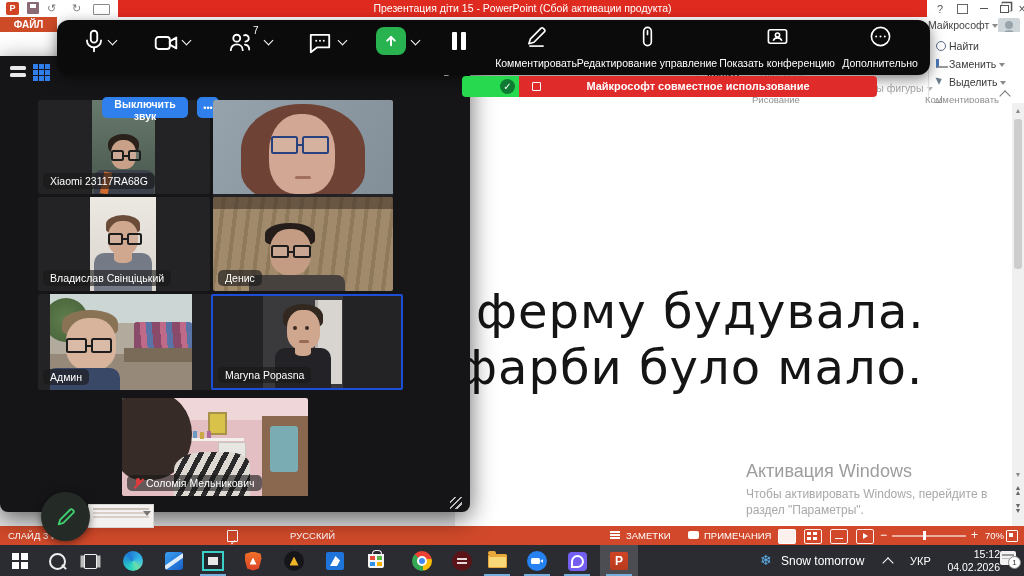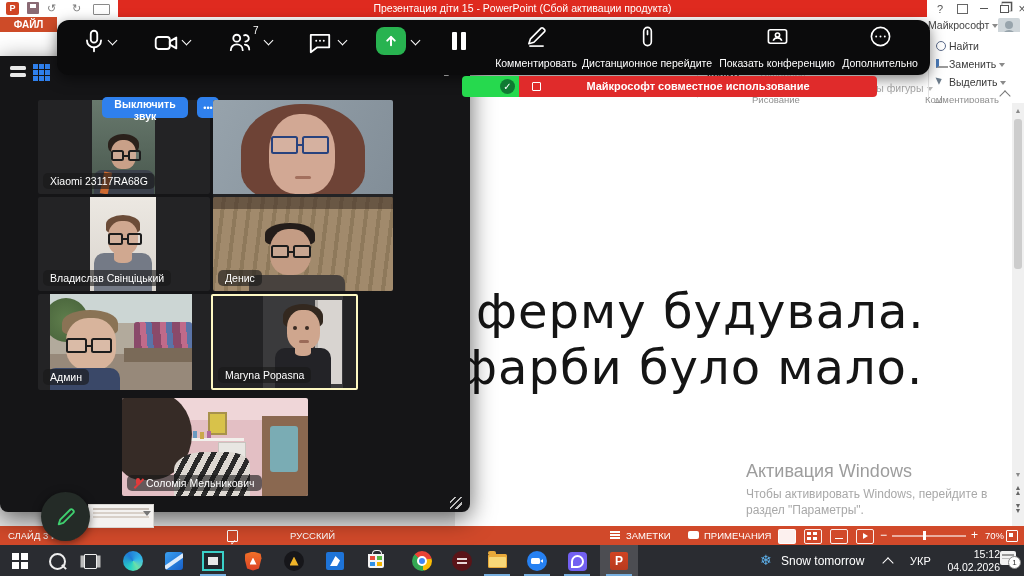--- a/index.html
+++ b/index.html
@@ -275,21 +275,21 @@
             <i></i>
             <b style="width:17px;height:11px;"></b>
           </div>
         <div class="abs" style="left:-4px;top:74px;width:74px;height:22px;background:#3a4868;border-radius:10px 10px 0 0;"></div>
       </div>
       <div class="nlabel">
           <span>Админ</span>
         </div>
     </div>
 
-    <div class="tile" style="left:211px;top:238px;width:147px;height:96px;border:2px solid #fef9c3;box-sizing:border-box;">
+    <div class="tile" style="left:211px;top:238px;width:192px;height:96px;border:2px solid #1d4ed8;box-sizing:border-box;">
       <div class="vid" style="left:50px;top:0;width:80px;height:92px;background:#3a3a3c;">
         <div class="abs" style="left:52px;top:4px;width:24px;height:84px;background:#d8d4d0;border-left:3px solid #b8b4b0;"></div>
         <div class="abs" style="left:20px;top:8px;width:40px;height:24px;background:#33281f;border-radius:50% 50% 25% 25%;"></div>
         <div class="abs" style="left:24px;top:14px;width:33px;height:40px;background:#cfa68e;border-radius:44% 44% 42% 42%;"></div>
         <div class="abs" style="left:30px;top:30px;width:4px;height:4px;background:#3a2c24;border-radius:50%;box-shadow:12px 0 0 #3a2c24;"></div>
         <div class="abs" style="left:36px;top:44px;width:10px;height:2.5px;background:#9a6a58;border-radius:2px;"></div>
         <div class="abs" style="left:12px;top:52px;width:56px;height:40px;background:#232327;border-radius:10px 10px 0 0;"></div>
         <div class="abs" style="left:32px;top:52px;width:16px;height:8px;background:#cfa68e;border-radius:0 0 40% 40%;"></div>
       </div>
       <div class="nlabel">
@@ -374,21 +374,21 @@
         </svg>
     </div>
     <div class="zt-label" style="left:479px;">Комментировать</div>
 
     <div class="abs" style="left:579px;top:5px;">
       <svg width="23" height="23" viewBox="0 0 24 24" fill="none" stroke="#fff" stroke-width="1.7" stroke-linecap="round">
           <rect x="8" y="2.5" width="8" height="19" rx="4"></rect>
           <path d="M12 6v4"></path>
         </svg>
     </div>
-    <div class="zt-label" style="left:590px;">Дистанционное перейдите</div>
+    <div class="zt-label" style="left:590px;">Редактирование управление</div>
 
     <div class="abs" style="left:709px;top:5px;">
       <svg width="23" height="23" viewBox="0 0 24 24" fill="none" stroke="#fff" stroke-width="1.7" stroke-linejoin="round">
           <rect x="2.5" y="5" width="19" height="14" rx="2"></rect>
           <circle cx="12" cy="10.5" r="2.2"></circle>
           <path d="M7.5 16.5c.8-2 2.5-3 4.5-3s3.7 1 4.5 3"></path>
         </svg>
     </div>
     <div class="zt-label" style="left:720px;">Показать конференцию</div>
 

